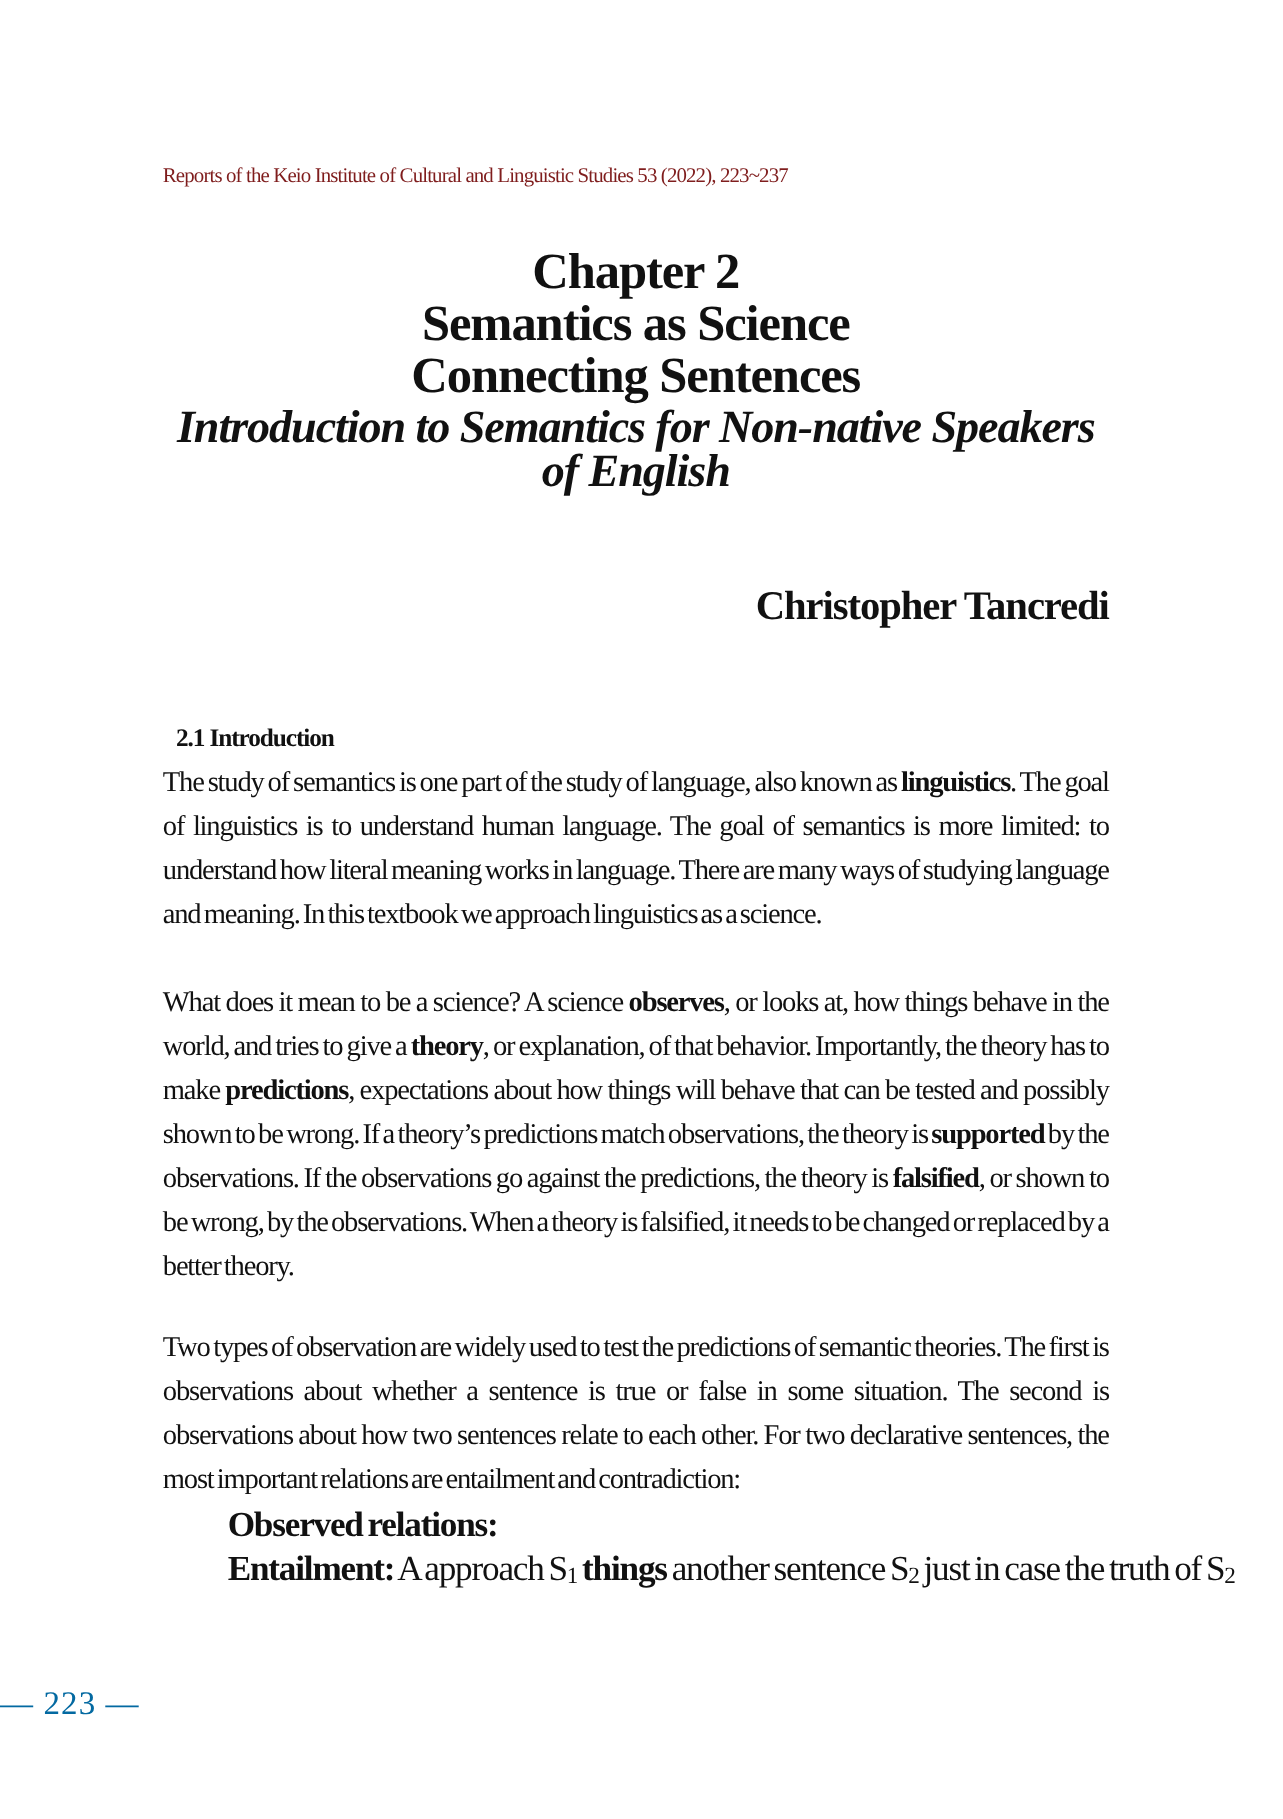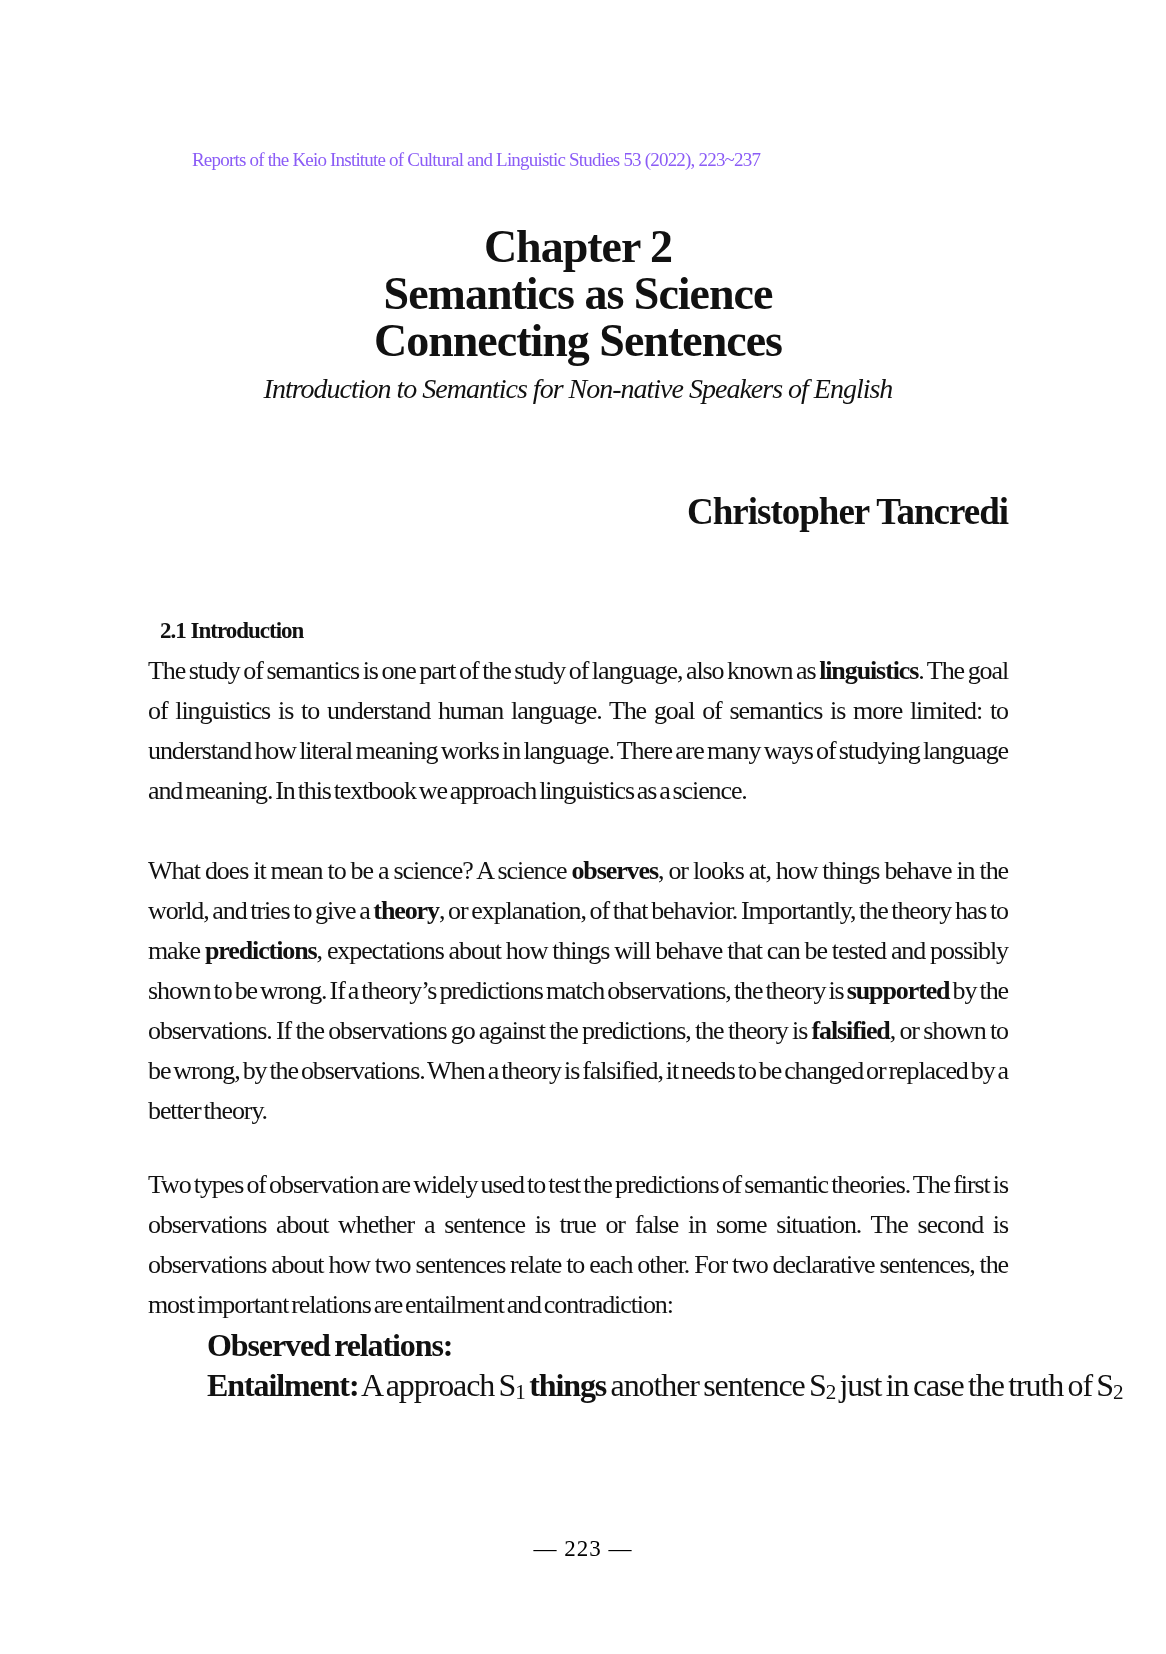--- a/index.html
+++ b/index.html
@@ -15,36 +15,35 @@
   .content {
     position: absolute;
     left: 148px;
     top: 148px;
     width: 860px;
   }
   .running-header {
     font-size: 19px;
     line-height: 24px;
     letter-spacing: -0.8px;
-    color: #8b5cf6;
-    margin-left: 44px;
+    color: #7f1d1d;
   }
   .title {
     margin: 51px 0 0 0;
     font-size: 46px;
     line-height: 47px;
     font-weight: bold;
     text-align: center;
     letter-spacing: -1px;
   }
   .subtitle {
     margin-top: 5px;
-    font-size: 28px;
+    font-size: 42px;
     line-height: 40px;
-    font-weight: normal;
+    font-weight: bold;
     font-style: italic;
     text-align: center;
     letter-spacing: -1px;
   }
   .author {
     margin-top: 83px;
     font-size: 37px;
     line-height: 40px;
     font-weight: bold;
     text-align: right;
@@ -84,24 +83,24 @@
     line-height: 0;
     vertical-align: baseline;
     position: relative;
     top: 0.16em;
   }
   .footer {
     position: absolute;
     left: 0;
     top: 1534px;
     width: 100%;
-    text-align: center;
-    font-size: 23px;
+    text-align: left;
+    font-size: 30px;
     line-height: 30px;
-    color: #000000;
+    color: #0369a1;
     letter-spacing: 1px;
   }
 </style>
 </head>
 <body>
 
 <div class="page">
   <div class="content">
 
     <div class="running-header">Reports of the Keio Institute of Cultural and Linguistic Studies 53 (2022), 223~237</div>

